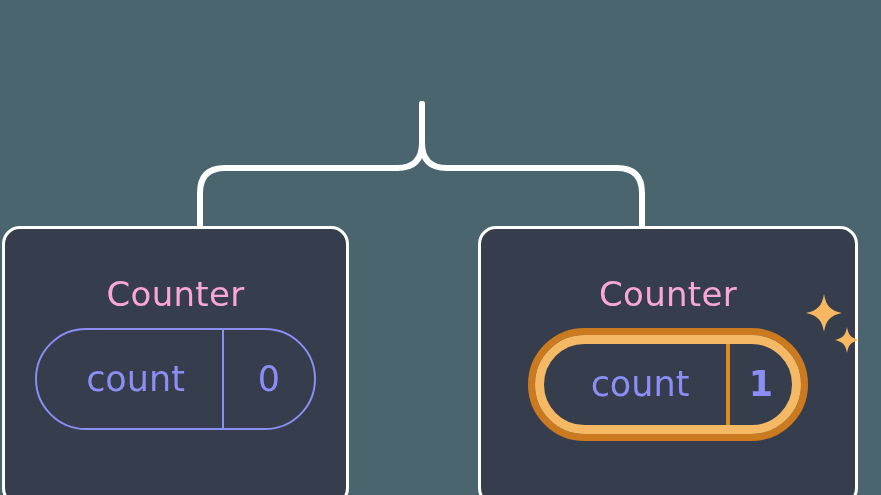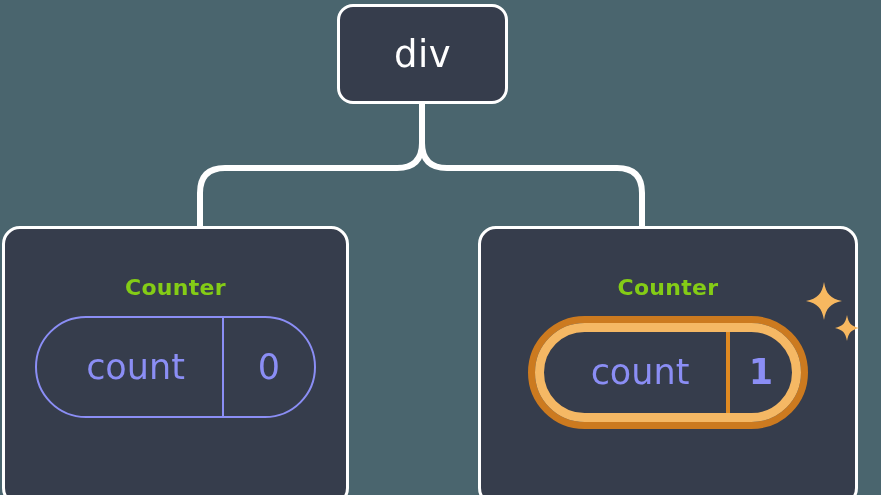--- a/index.html
+++ b/index.html
@@ -54,23 +54,23 @@
     height: 280px;
     border-radius: 18px;
     display: flex;
     flex-direction: column;
     align-items: center;
   }
   .node-child.left  { left: 2px;   width: 347px; }
   .node-child.right { left: 478px; width: 380px; }
 
   .child-title {
-    color: #84cc16;
-    font-size: 22px;
-    font-weight: 700;
+    color: #f9a8d4;
+    font-size: 34px;
+    font-weight: 400;
     line-height: 1;
     margin-top: 48px;
     letter-spacing: 0.3px;
   }
 
   .pill-wrap {
     position: relative;
     margin-top: 17px;
   }
 
@@ -151,23 +151,20 @@
 
 <div id="stage">
 
   <svg id="edges" viewBox="0 0 881 495" xmlns="http://www.w3.org/2000/svg">
     <g fill="none" stroke="#ffffff" stroke-width="6" stroke-linecap="round">
       <path d="M 422 104 L 422 143 Q 422 168 397 168 L 225 168 Q 200 168 200 193 L 200 228"></path>
       <path d="M 422 104 L 422 143 Q 422 168 447 168 L 617 168 Q 642 168 642 193 L 642 228"></path>
     </g>
   </svg>
 
-  <div class="node node-root">
-    <span class="root-label">div</span>
-  </div>
 
   <div class="node node-child left">
     <span class="child-title">Counter</span>
 
     <div class="pill-wrap">
       <div class="pill">
         <span class="seg seg-key">count</span>
         <span class="seg seg-val">0</span>
       </div>
     </div>

